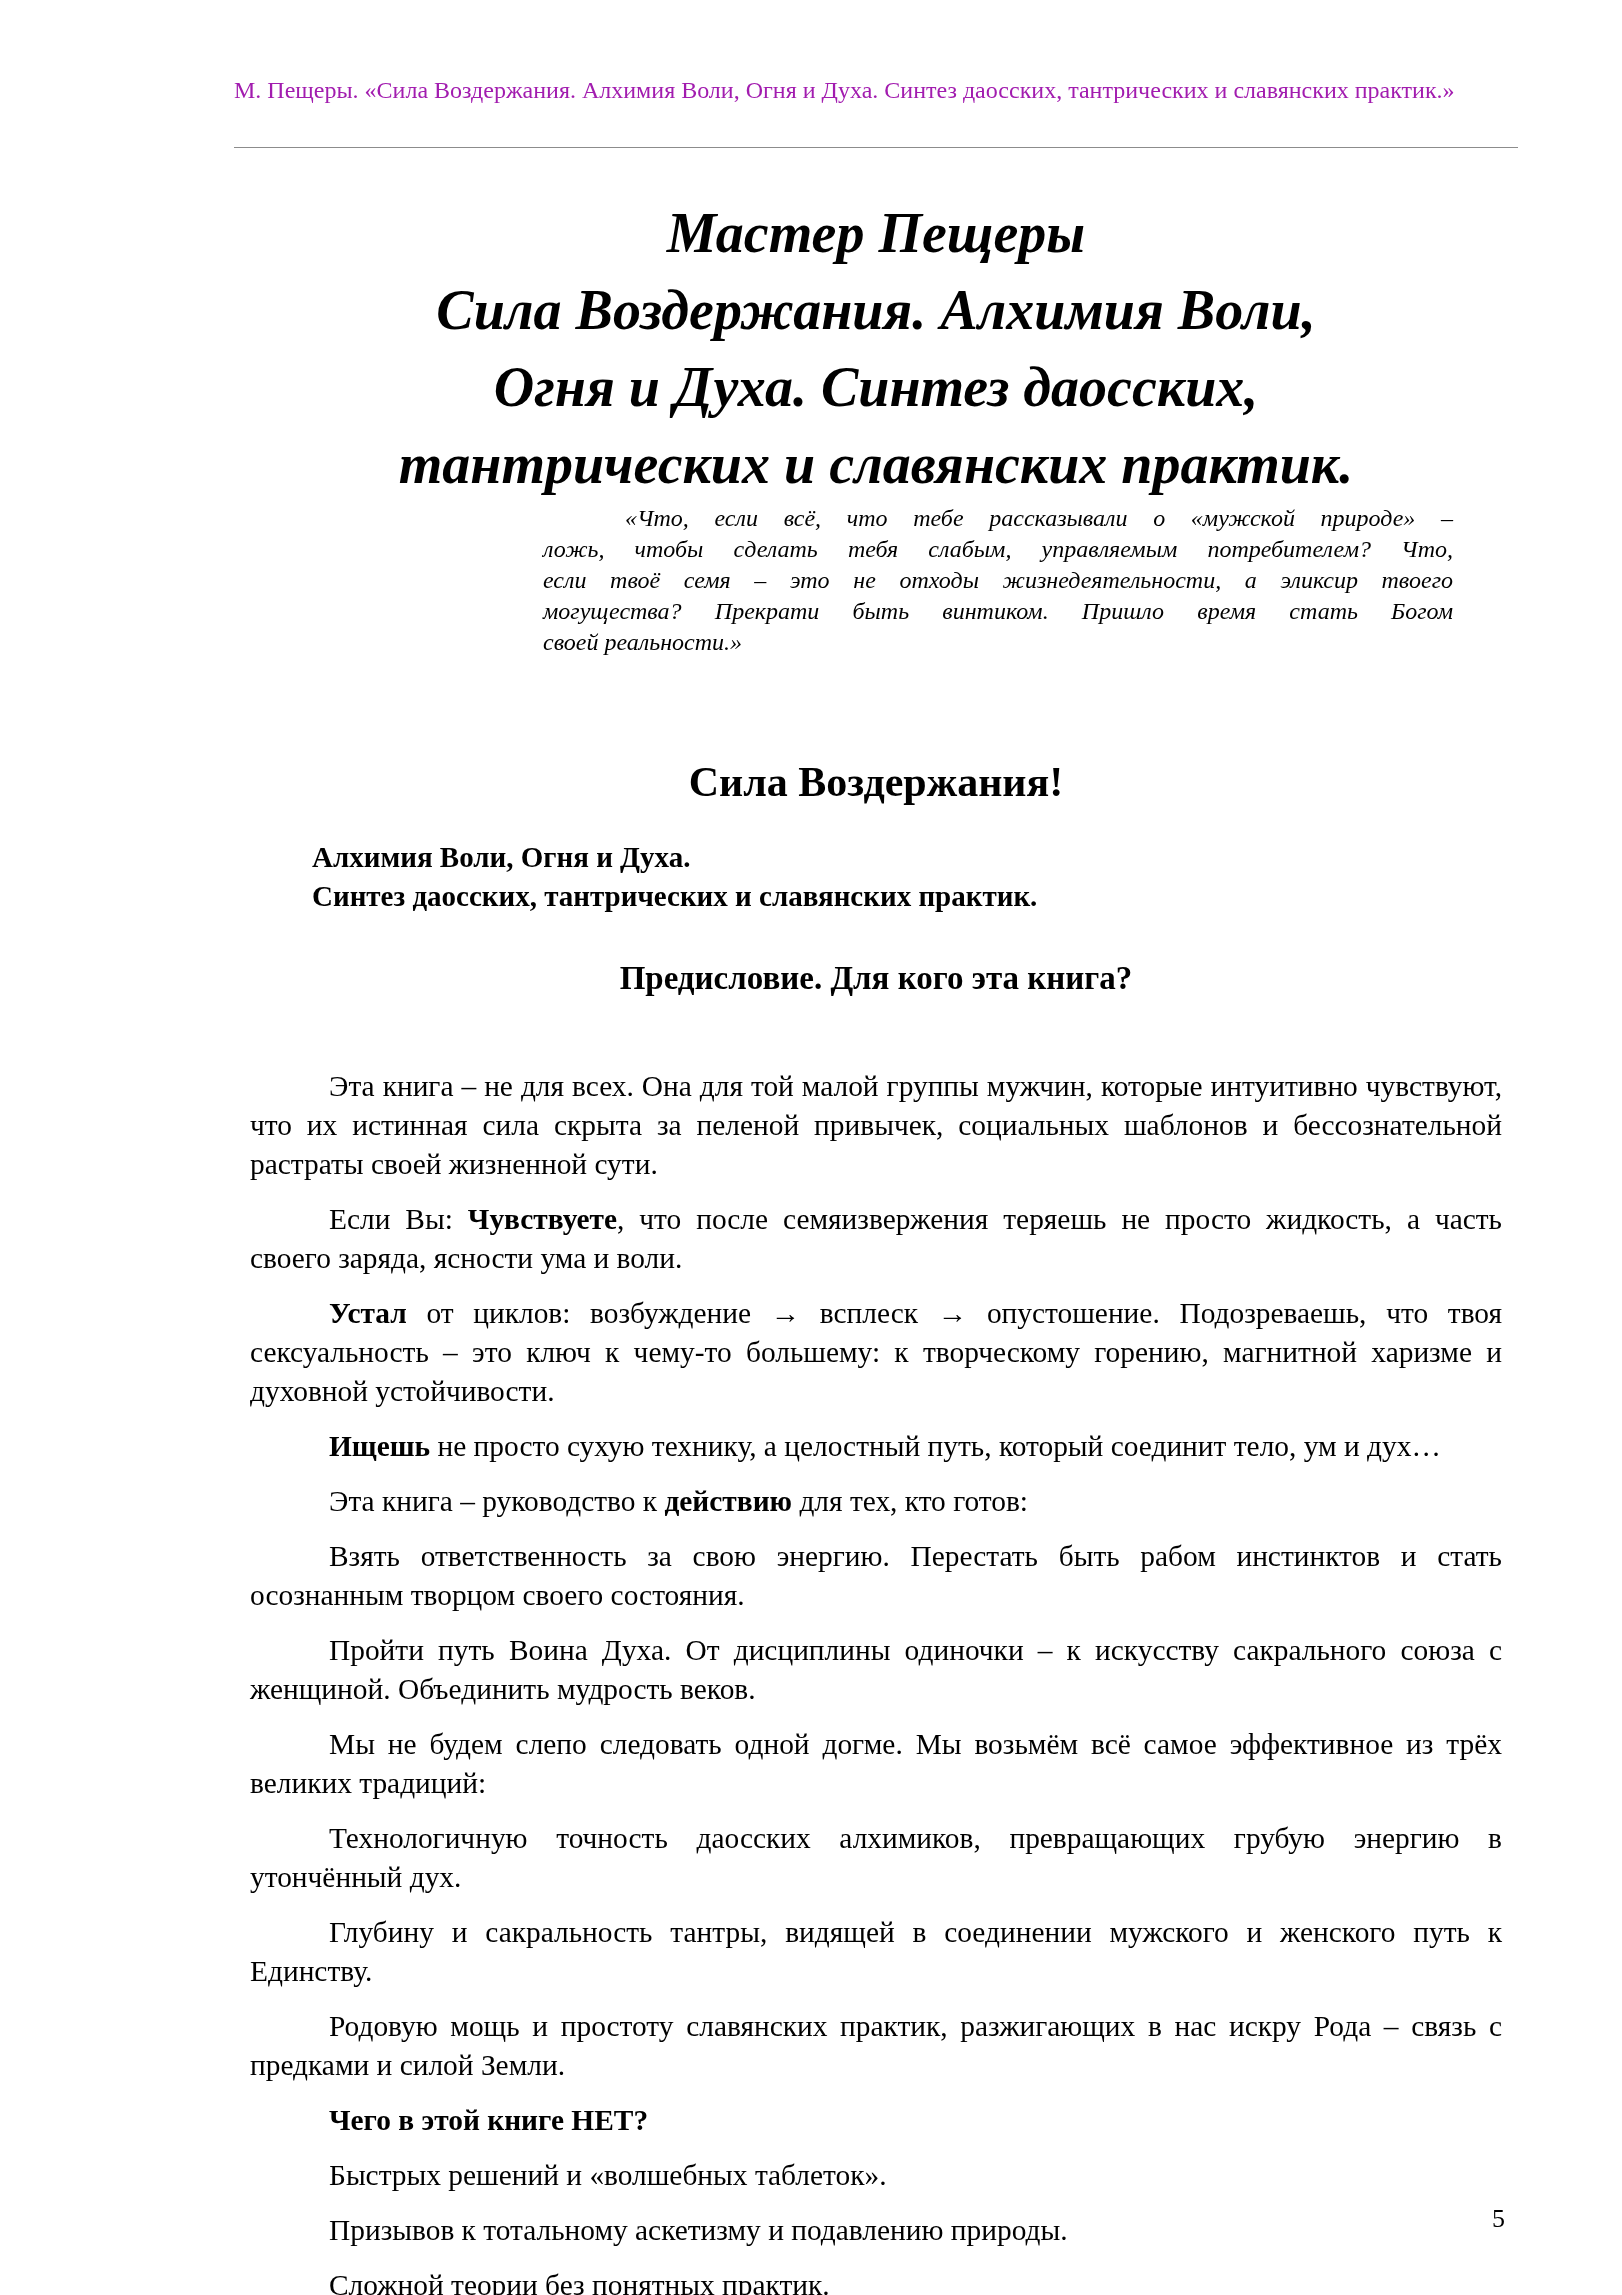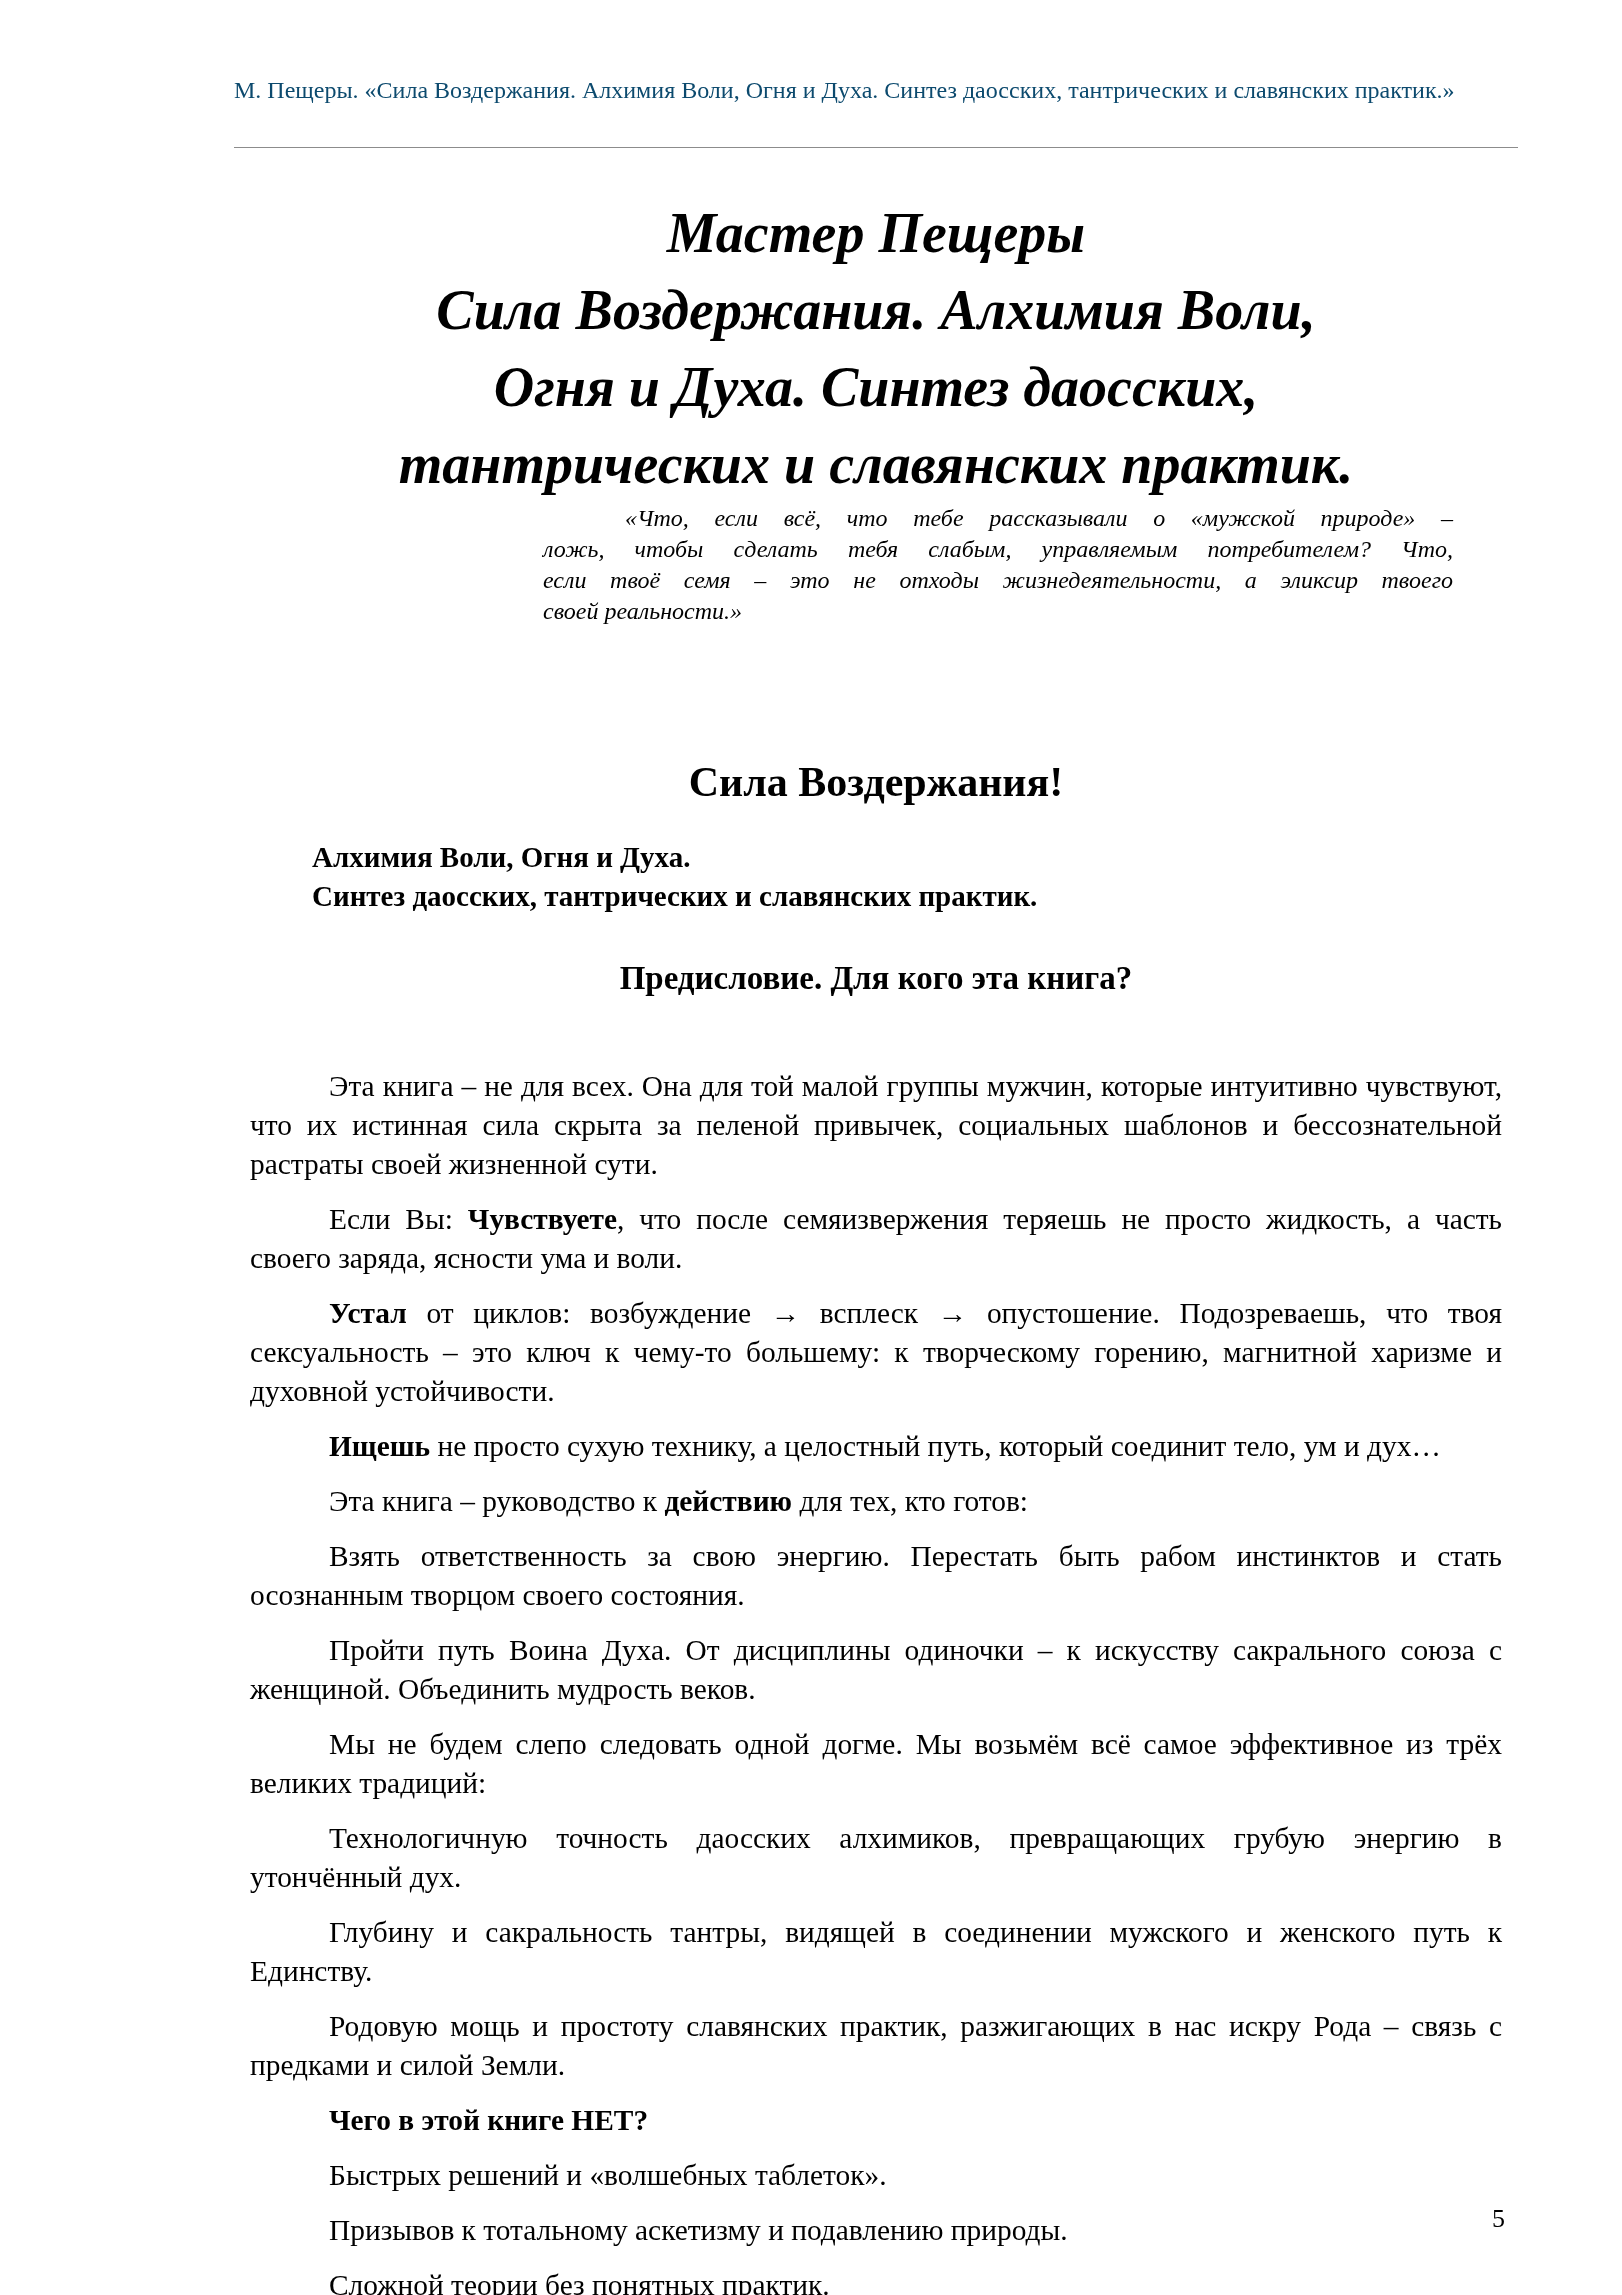--- a/index.html
+++ b/index.html
@@ -1,19 +1,19 @@
 <!DOCTYPE html>
 <html style="font-size:10.5px"><head>
 <meta charset="utf-8">
 <style>
   html, body { margin: 0; padding: 0; background: #ffffff; }
   body { width: 1623px; height: 2295px; position: relative; overflow: hidden;
          font-family: "Liberation Serif", "DejaVu Serif", serif; color: #000; }
   .running-header { position: absolute; left: 234px; top: 73px; width: 1283px;
-         font-size: 24px; line-height: 34px; color: #0c4a6e; text-align: justify; }
+         font-size: 24px; line-height: 34px; color: #a21caf; text-align: justify; }
   .header-rule { position: absolute; left: 234px; top: 147px; width: 1284px; height: 1.3px; background: #8c8c8c; }
   .title-block { position: absolute; left: 234px; top: 195px; width: 1284px; text-align: center;
          font-weight: bold; font-size: 56px; line-height: 77px; }
   .title-block div { white-space: nowrap; font-style: italic; }
   .epigraph { position: absolute; left: 543px; top: 503px; width: 910px;
          font-style: italic; font-size: 24px; line-height: 31px; text-align: justify; }
   .epigraph .ln { display: block; text-align: justify; text-align-last: justify; }
   .epigraph .ln.first { text-indent: 82px; }
   .epigraph .ln.last { text-align-last: left; }
   .section-title { position: absolute; left: 234px; top: 753px; width: 1284px; text-align: center;
@@ -36,20 +36,21 @@
   <div>Мастер Пещеры</div>
   <div>Сила Воздержания. Алхимия Воли,</div>
   <div>Огня и Духа. Синтез даосских,</div>
   <div>тантрических и славянских практик.</div>
 </div>
 
 <div class="epigraph">
   <span class="ln first">«Что, если всё, что тебе рассказывали о «мужской природе» –</span>
   <span class="ln">ложь, чтобы сделать тебя слабым, управляемым потребителем? Что,</span>
   <span class="ln">если твоё семя – это не отходы жизнедеятельности, а эликсир твоего</span>
+  <span class="ln">могущества? Прекрати быть винтиком. Пришло время стать Богом</span>
   <span class="ln last">своей реальности.»</span>
 </div>
 
 <div class="section-title">Сила Воздержания!</div>
 
 <div class="subtitle">
   <div>Алхимия Воли, Огня и Духа.</div>
   <div>Синтез даосских, тантрических и славянских практик.</div>
 </div>
 

